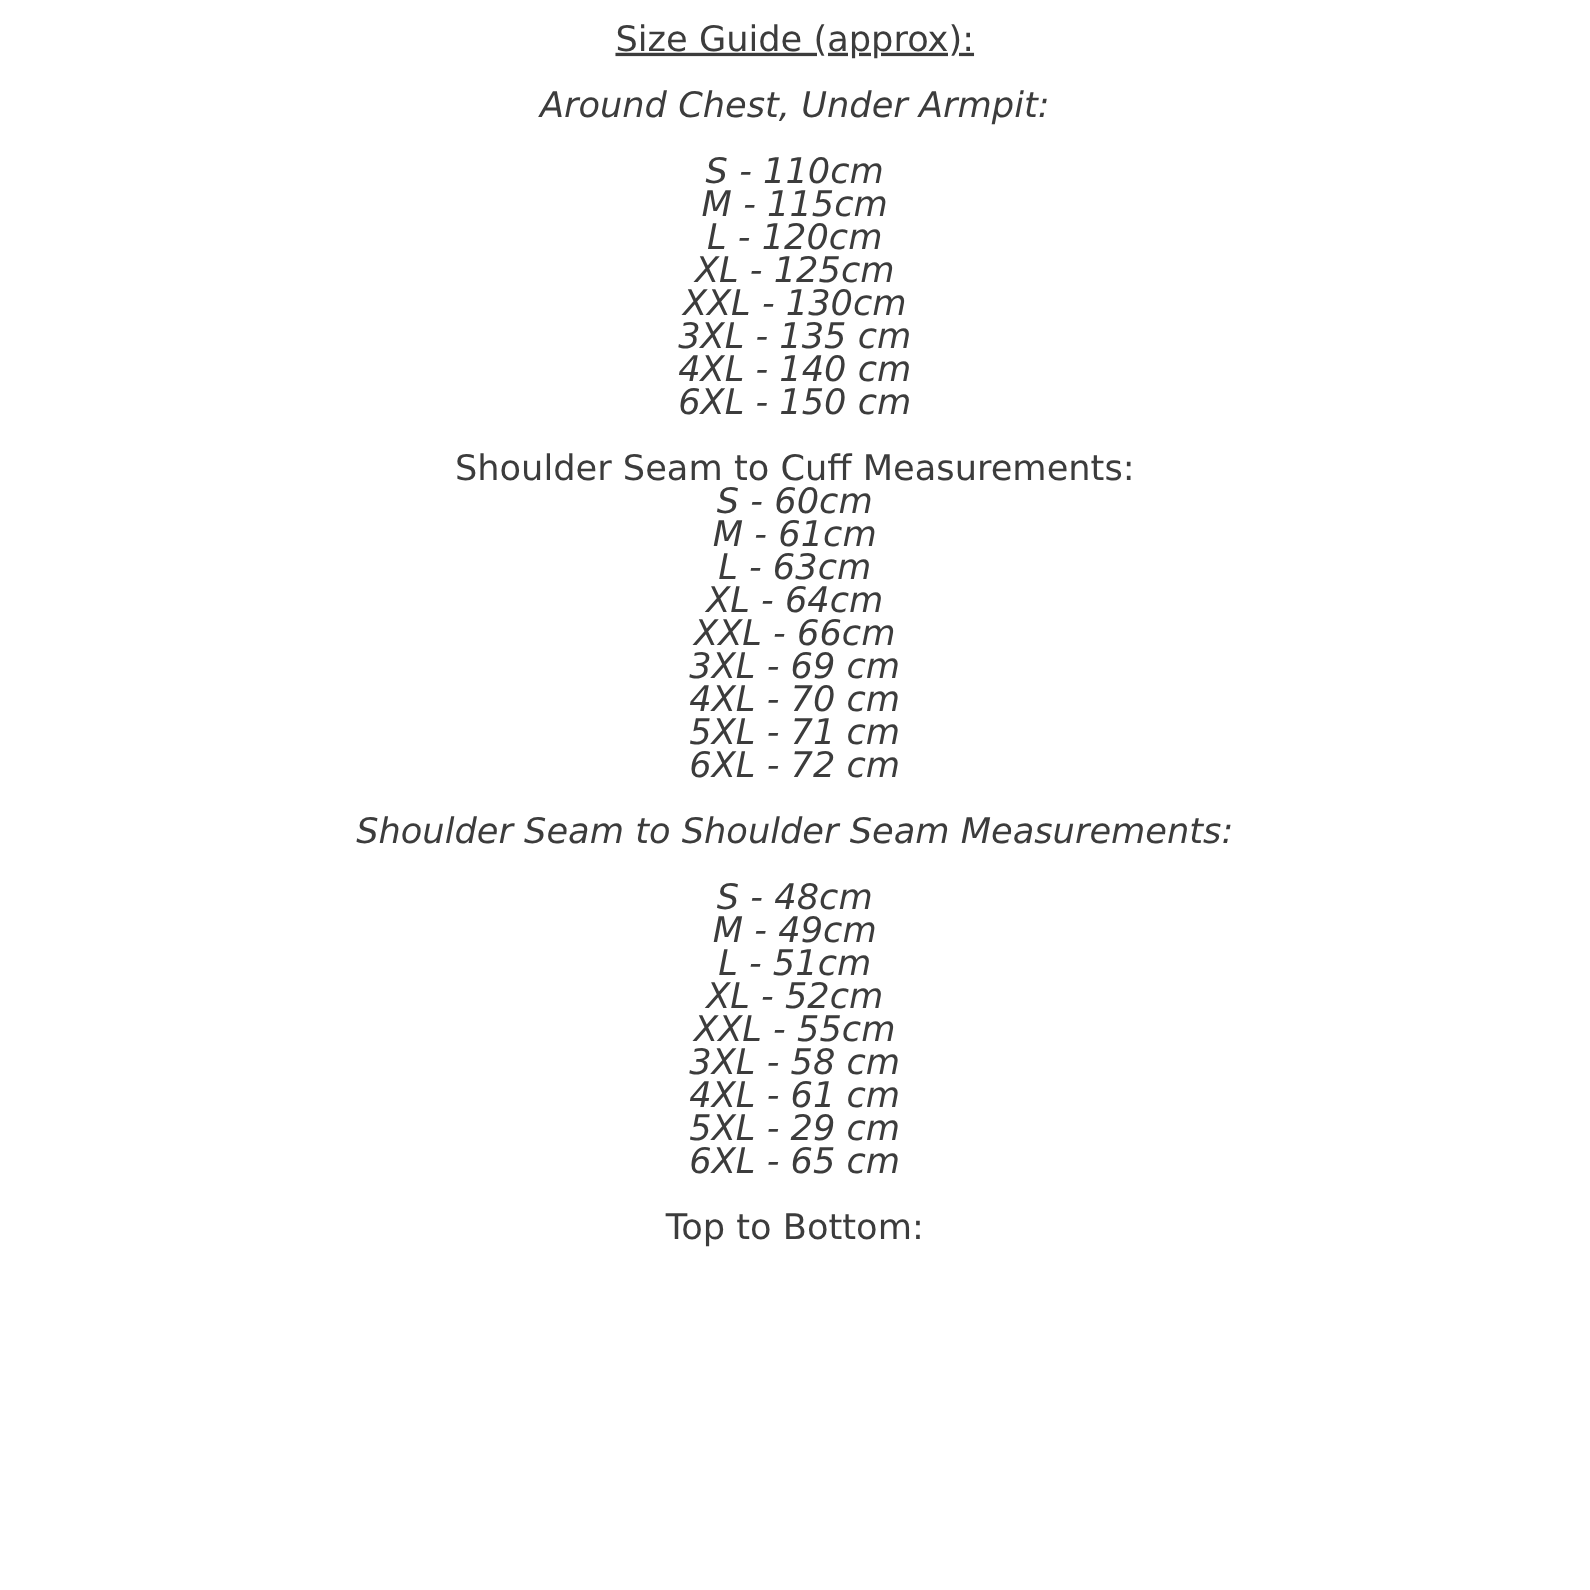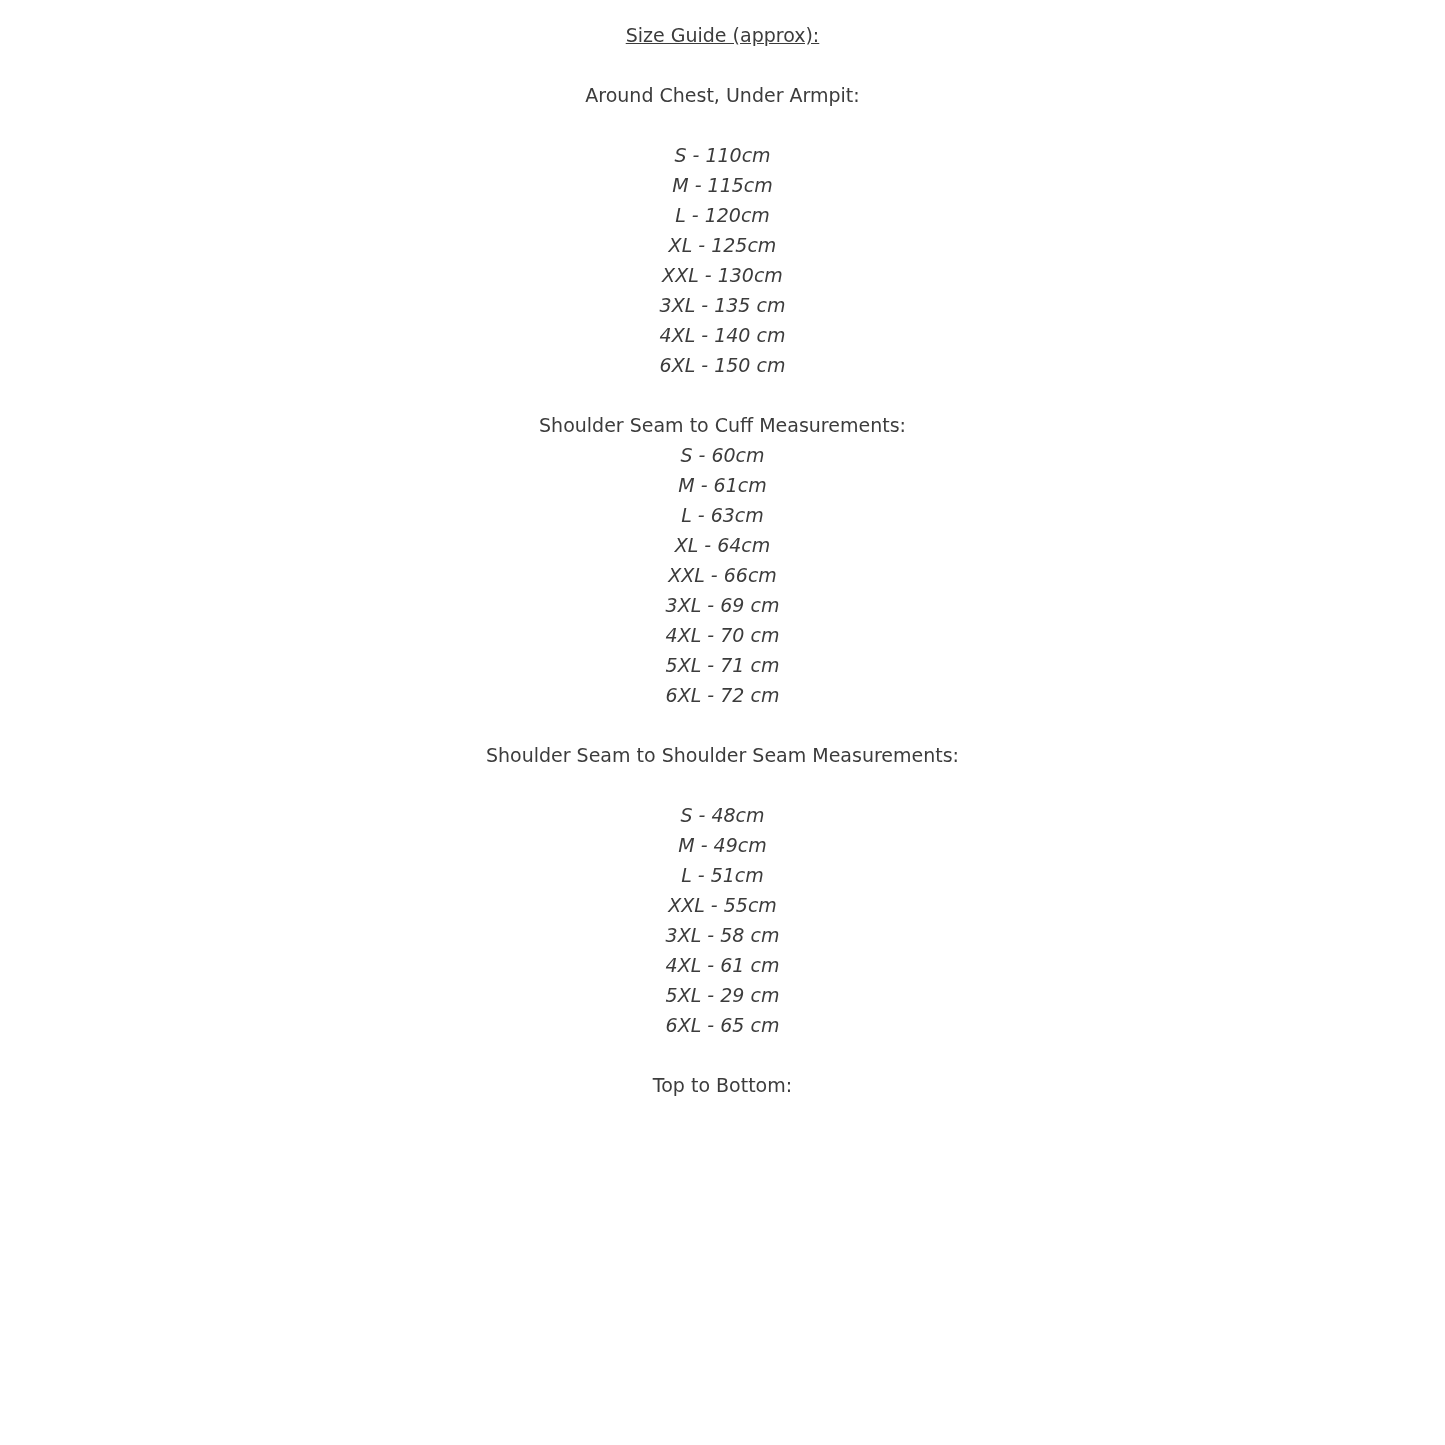--- a/index.html
+++ b/index.html
@@ -8,37 +8,38 @@
     background: #ffffff;
   }
   .page {
     width: 1445px;
     height: 1445px;
     box-sizing: border-box;
     padding-top: 20px;
     background: #ffffff;
     text-align: center;
     font-family: "DejaVu Sans", "Liberation Sans", sans-serif;
-    font-size: 19px;
+    font-size: 32px;
     line-height: 30px;
     color: #3c3c3c;
     overflow: hidden;
   }
   .title {
     text-decoration: underline;
     margin: 0 0 30px 0;
   }
   .section {
     margin-top: 30px;
   }
   .heading {
     margin: 0;
   }
   .section.gap-after .heading {
     margin-bottom: 30px;
+    font-style: italic;
   }
   .item {
     margin: 0;
     font-style: italic;
   }
 </style>
 </head>
 <body>
 
 <div class="page">
@@ -70,20 +71,21 @@
           <div class="item">5XL - 71 cm</div>
           <div class="item">6XL - 72 cm</div>
         </div>
       </div>
       <div class="section gap-after">
         <div class="heading">Shoulder Seam to Shoulder Seam Measurements:</div>
         <div class="list">
           <div class="item">S - 48cm</div>
           <div class="item">M - 49cm</div>
           <div class="item">L - 51cm</div>
+          <div class="item">XL - 52cm</div>
           <div class="item">XXL - 55cm</div>
           <div class="item">3XL - 58 cm</div>
           <div class="item">4XL - 61 cm</div>
           <div class="item">5XL - 29 cm</div>
           <div class="item">6XL - 65 cm</div>
         </div>
       </div>
       <div class="section">
         <div class="heading">Top to Bottom:</div>
       </div>

